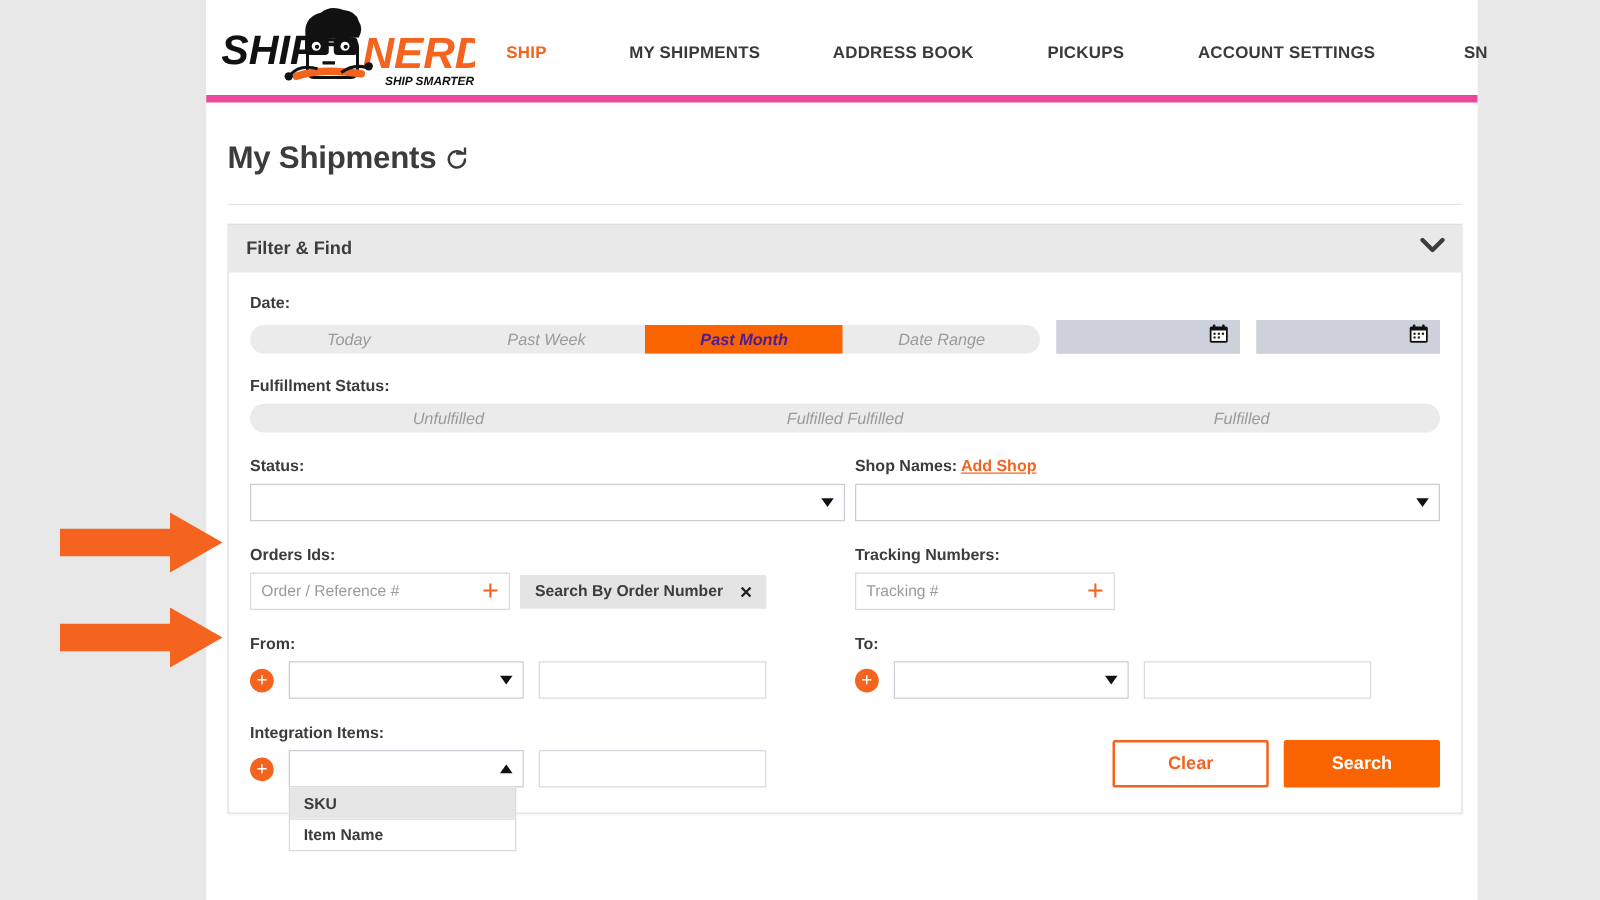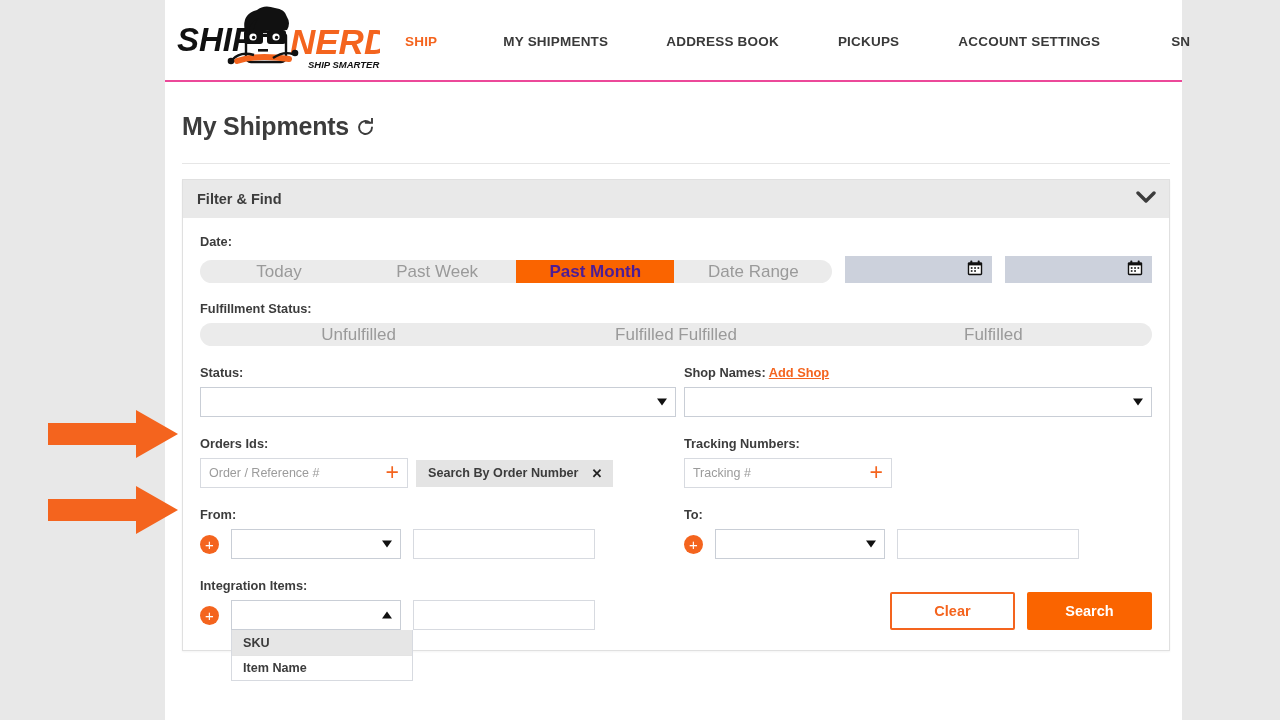--- a/index.html
+++ b/index.html
@@ -14,21 +14,21 @@
     position: absolute;
     left: 165px; top: 0;
     width: 1017px; height: 720px;
     background: #ffffff;
   }
 
   
   .navbar {
     position: relative;
     height: 82px;
-    border-bottom: 2px solid #ec4899;
+    border-bottom: 6px solid #ec4899;
     background: #fff;
   }
   .logo {
     position: absolute; left: 10px; top: 4px;
     width: 205px; height: 72px;
   }
   .logo svg { display: block; }
   .nav-links {
     position: absolute; left: 240px; top: 0;
     height: 82px;
@@ -104,22 +104,22 @@
   
   .pill-group {
     display: flex; height: 23px;
     border-radius: 12px;
     overflow: hidden;
     background: #ebebeb;
   }
   .pill {
     flex: 1;
     display: flex; align-items: center; justify-content: center;
-    font-size: 17px; color: #9a9a9a;
-    cursor: pointer; user-select: none;
+    font-size: 13px; color: #9a9a9a;
+    cursor: pointer; user-select: none; font-style: italic;
   }
   .pill.selected { background: #fa6400; color: #4c1d95; font-weight: bold; }
 
   .date-row { display: flex; align-items: flex-end; gap: 13px; }
   .date-pills { width: 638px; }
   .date-input {
     width: 148px; height: 27px;
     background: #ccd1dc;
     border: none;
     display: flex; align-items: center; justify-content: flex-end;
@@ -193,21 +193,21 @@
 
   .plus-circle {
     width: 19px; height: 19px; border-radius: 50%;
     background: #f4641e; color: #fff;
     display: flex; align-items: center; justify-content: center;
     font-size: 15px; line-height: 1; font-weight: 400;
     cursor: pointer; flex: none;
     margin-right: 12px;
   }
   .pair-row { display: flex; align-items: center; }
-  .pair-select { width: 170px; position: relative; }
+  .pair-select { width: 188px; position: relative; }
   .pair-text {
     width: 182px; height: 30px; margin-left: 12px;
     border: 1px solid #d7dae0; background: #fff;
   }
 
   
   .dropdown-list {
     position: absolute;
     left: 0; top: 30px;
     width: 182px;

